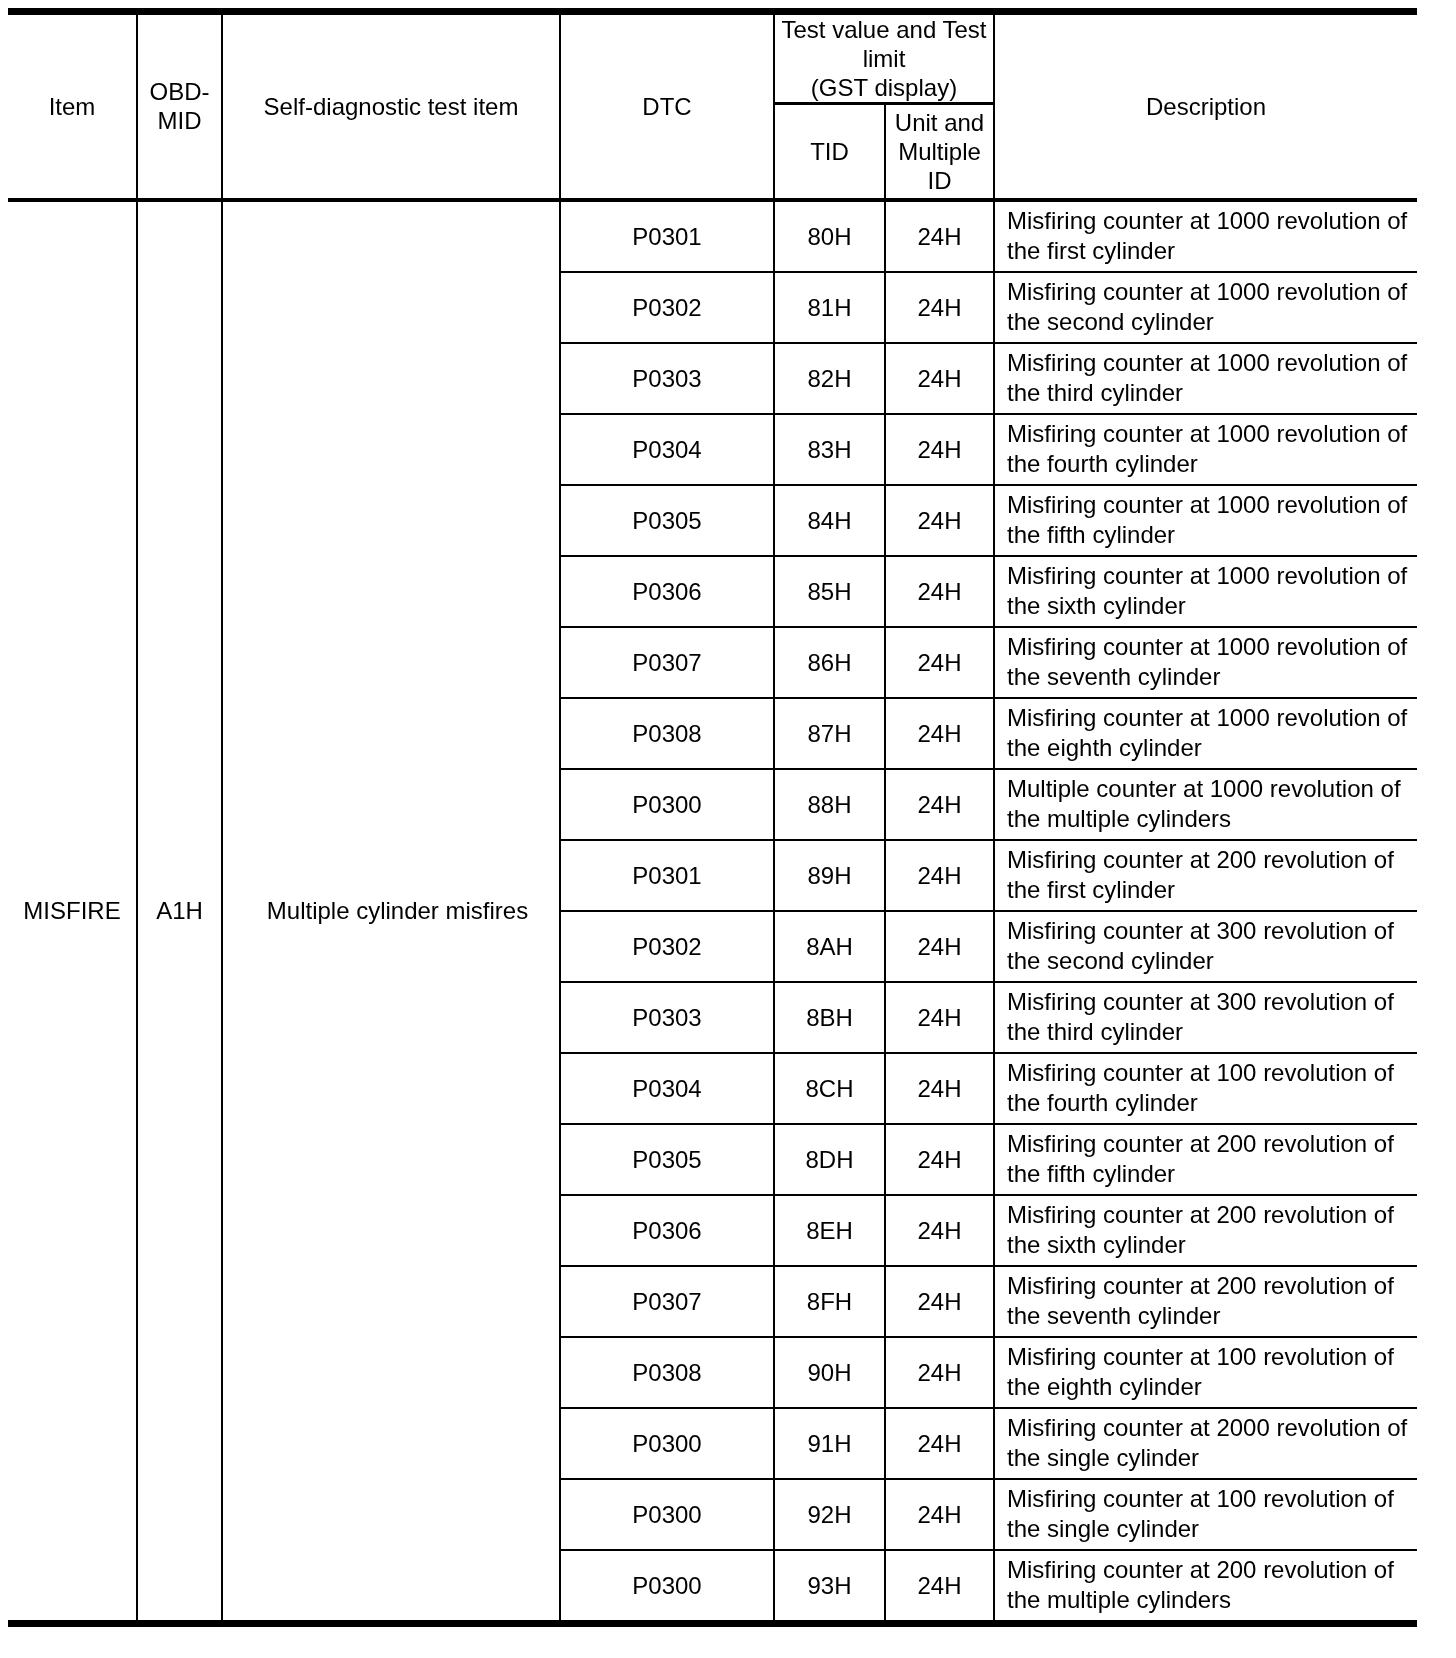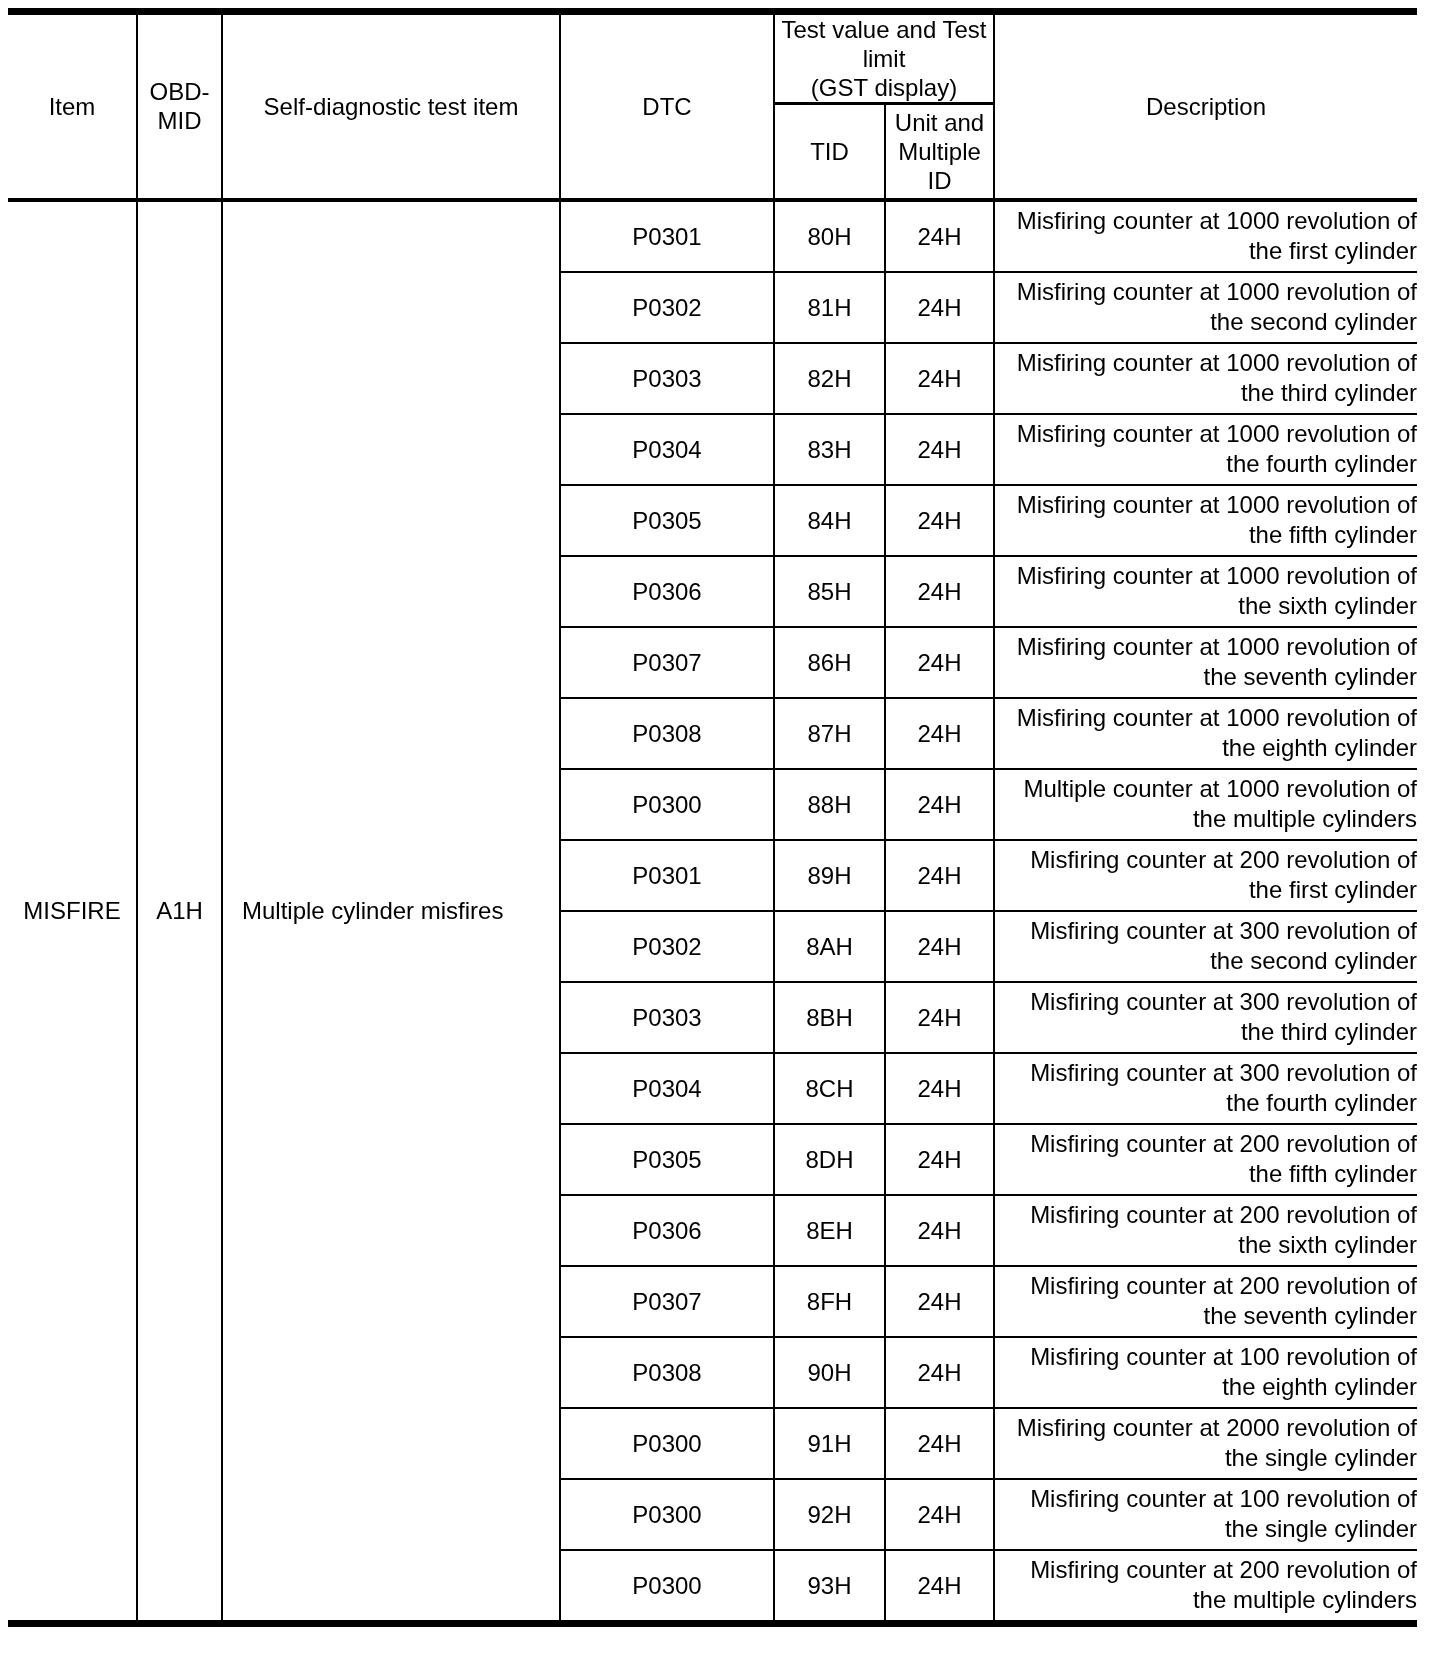--- a/index.html
+++ b/index.html
@@ -41,25 +41,25 @@
   }
   thead tr.hrow1 { height: 90px; }
   thead tr.hrow2 { height: 96px; }
   thead th { border-bottom: 4px solid #000; margin-top: 42px; }
   th.th-testvalue {
     border-bottom: 3px solid #000;
     white-space: pre-line;
   }
   tbody td { height: 69px; }
   td.cell-selfdiag {
+    text-align: center;
+    padding-left: 13px;
+  }
+  td.cell-desc {
     text-align: left;
-    padding-left: 19px;
-  }
-  td.cell-desc {
-    text-align: right;
     padding-left: 12px;
     line-height: 30px;
   }
 </style>
 </head>
 <body>
 
 <div class="page">
   <table class="diag">
     <colgroup>
@@ -160,21 +160,21 @@
         <tr>
           <td class="cell-dtc">P0303</td>
           <td class="cell-tid">8BH</td>
           <td class="cell-unit">24H</td>
           <td class="cell-desc">Misfiring counter at 300 revolution of the third cylinder</td>
         </tr>
         <tr>
           <td class="cell-dtc">P0304</td>
           <td class="cell-tid">8CH</td>
           <td class="cell-unit">24H</td>
-          <td class="cell-desc">Misfiring counter at 300 revolution of the fourth cylinder</td>
+          <td class="cell-desc">Misfiring counter at 100 revolution of the fourth cylinder</td>
         </tr>
         <tr>
           <td class="cell-dtc">P0305</td>
           <td class="cell-tid">8DH</td>
           <td class="cell-unit">24H</td>
           <td class="cell-desc">Misfiring counter at 200 revolution of the fifth cylinder</td>
         </tr>
         <tr>
           <td class="cell-dtc">P0306</td>
           <td class="cell-tid">8EH</td>

